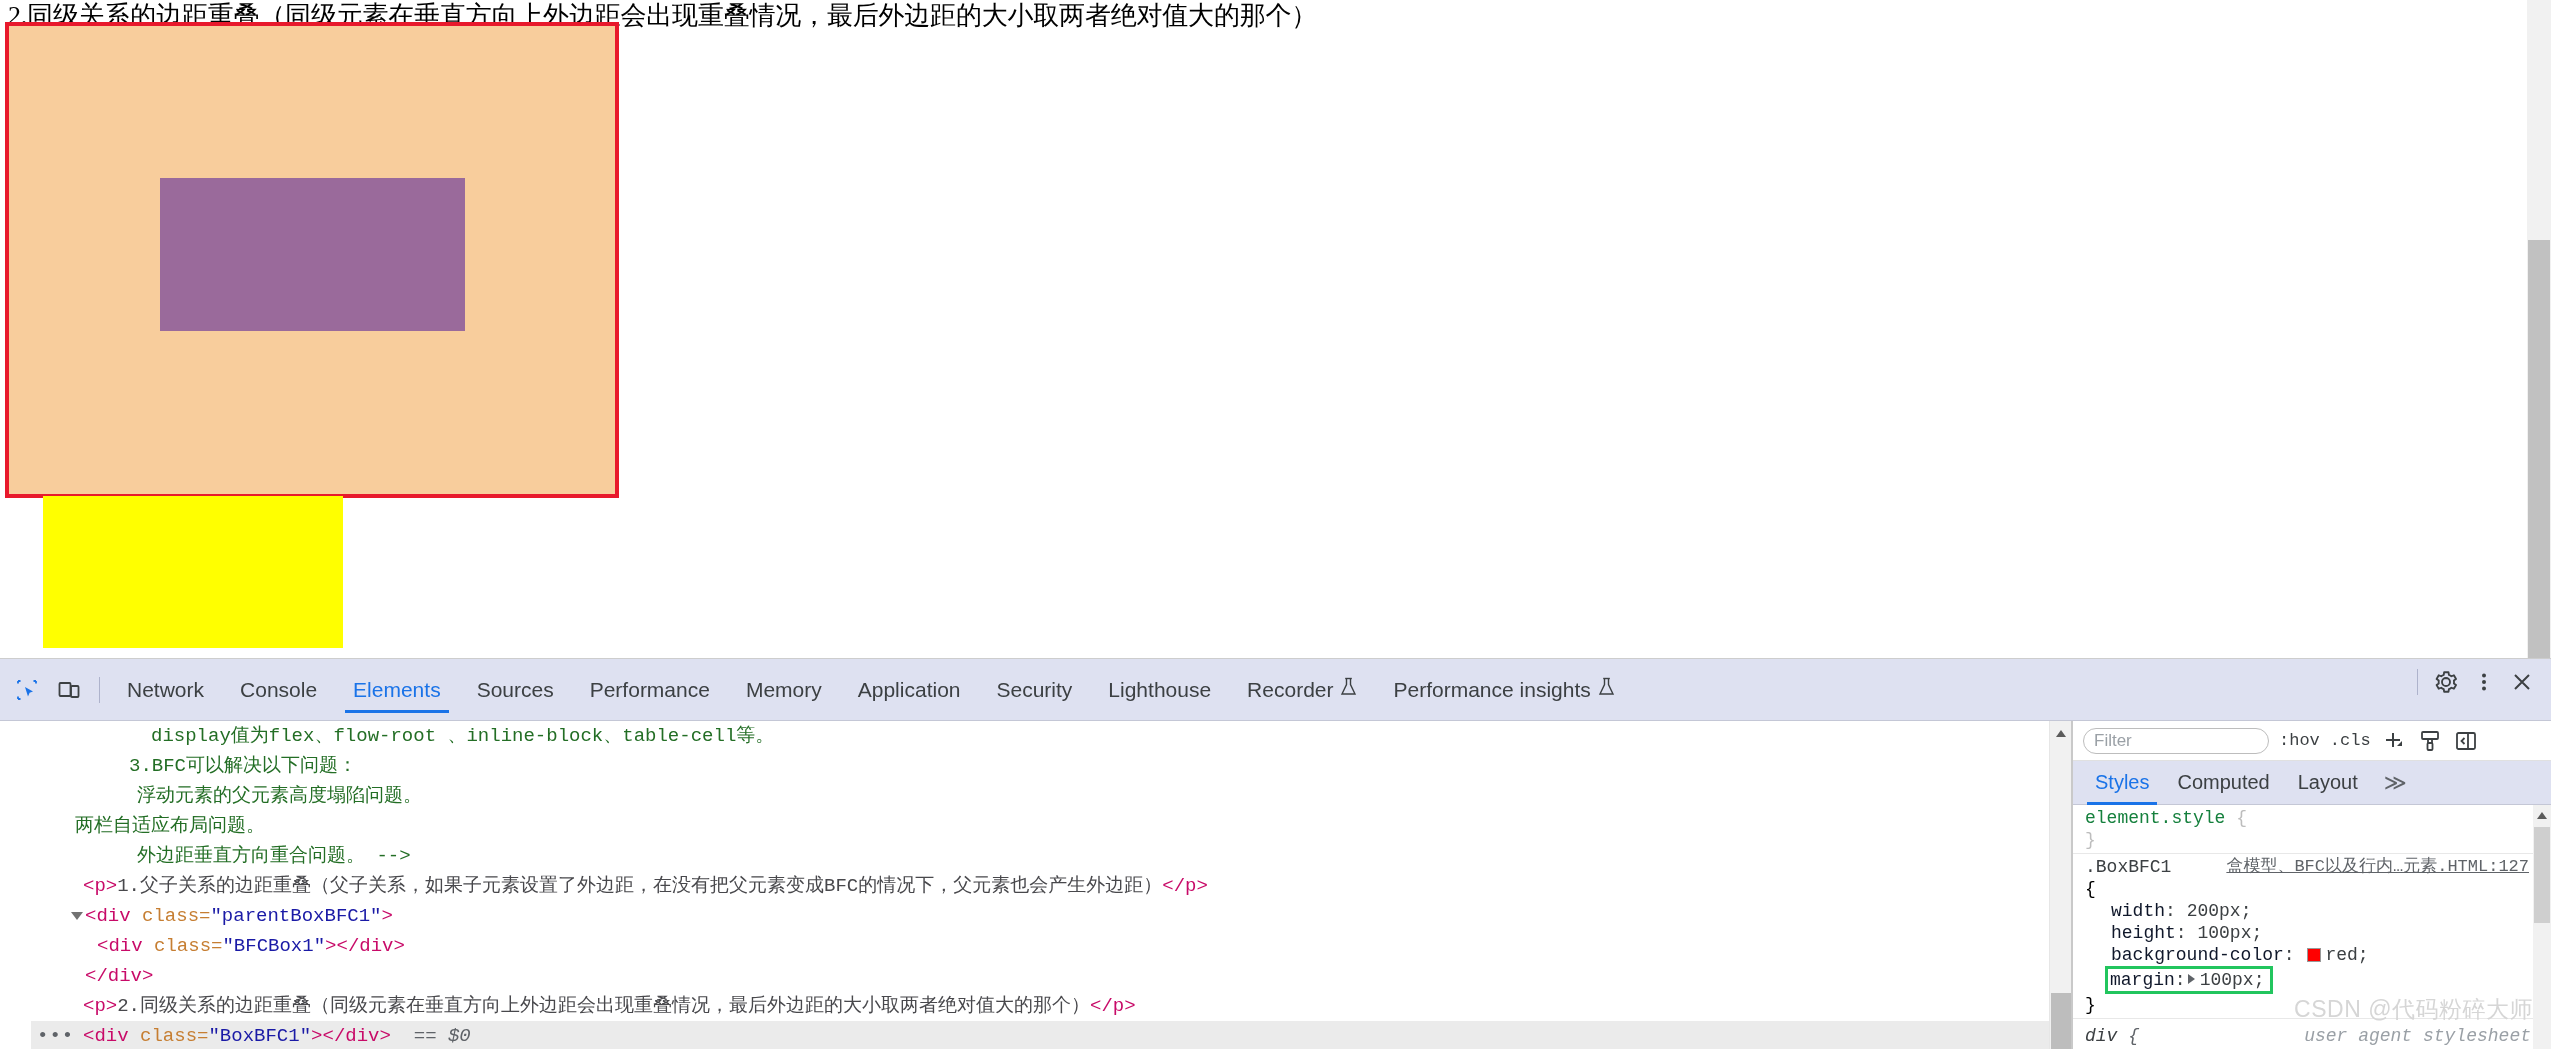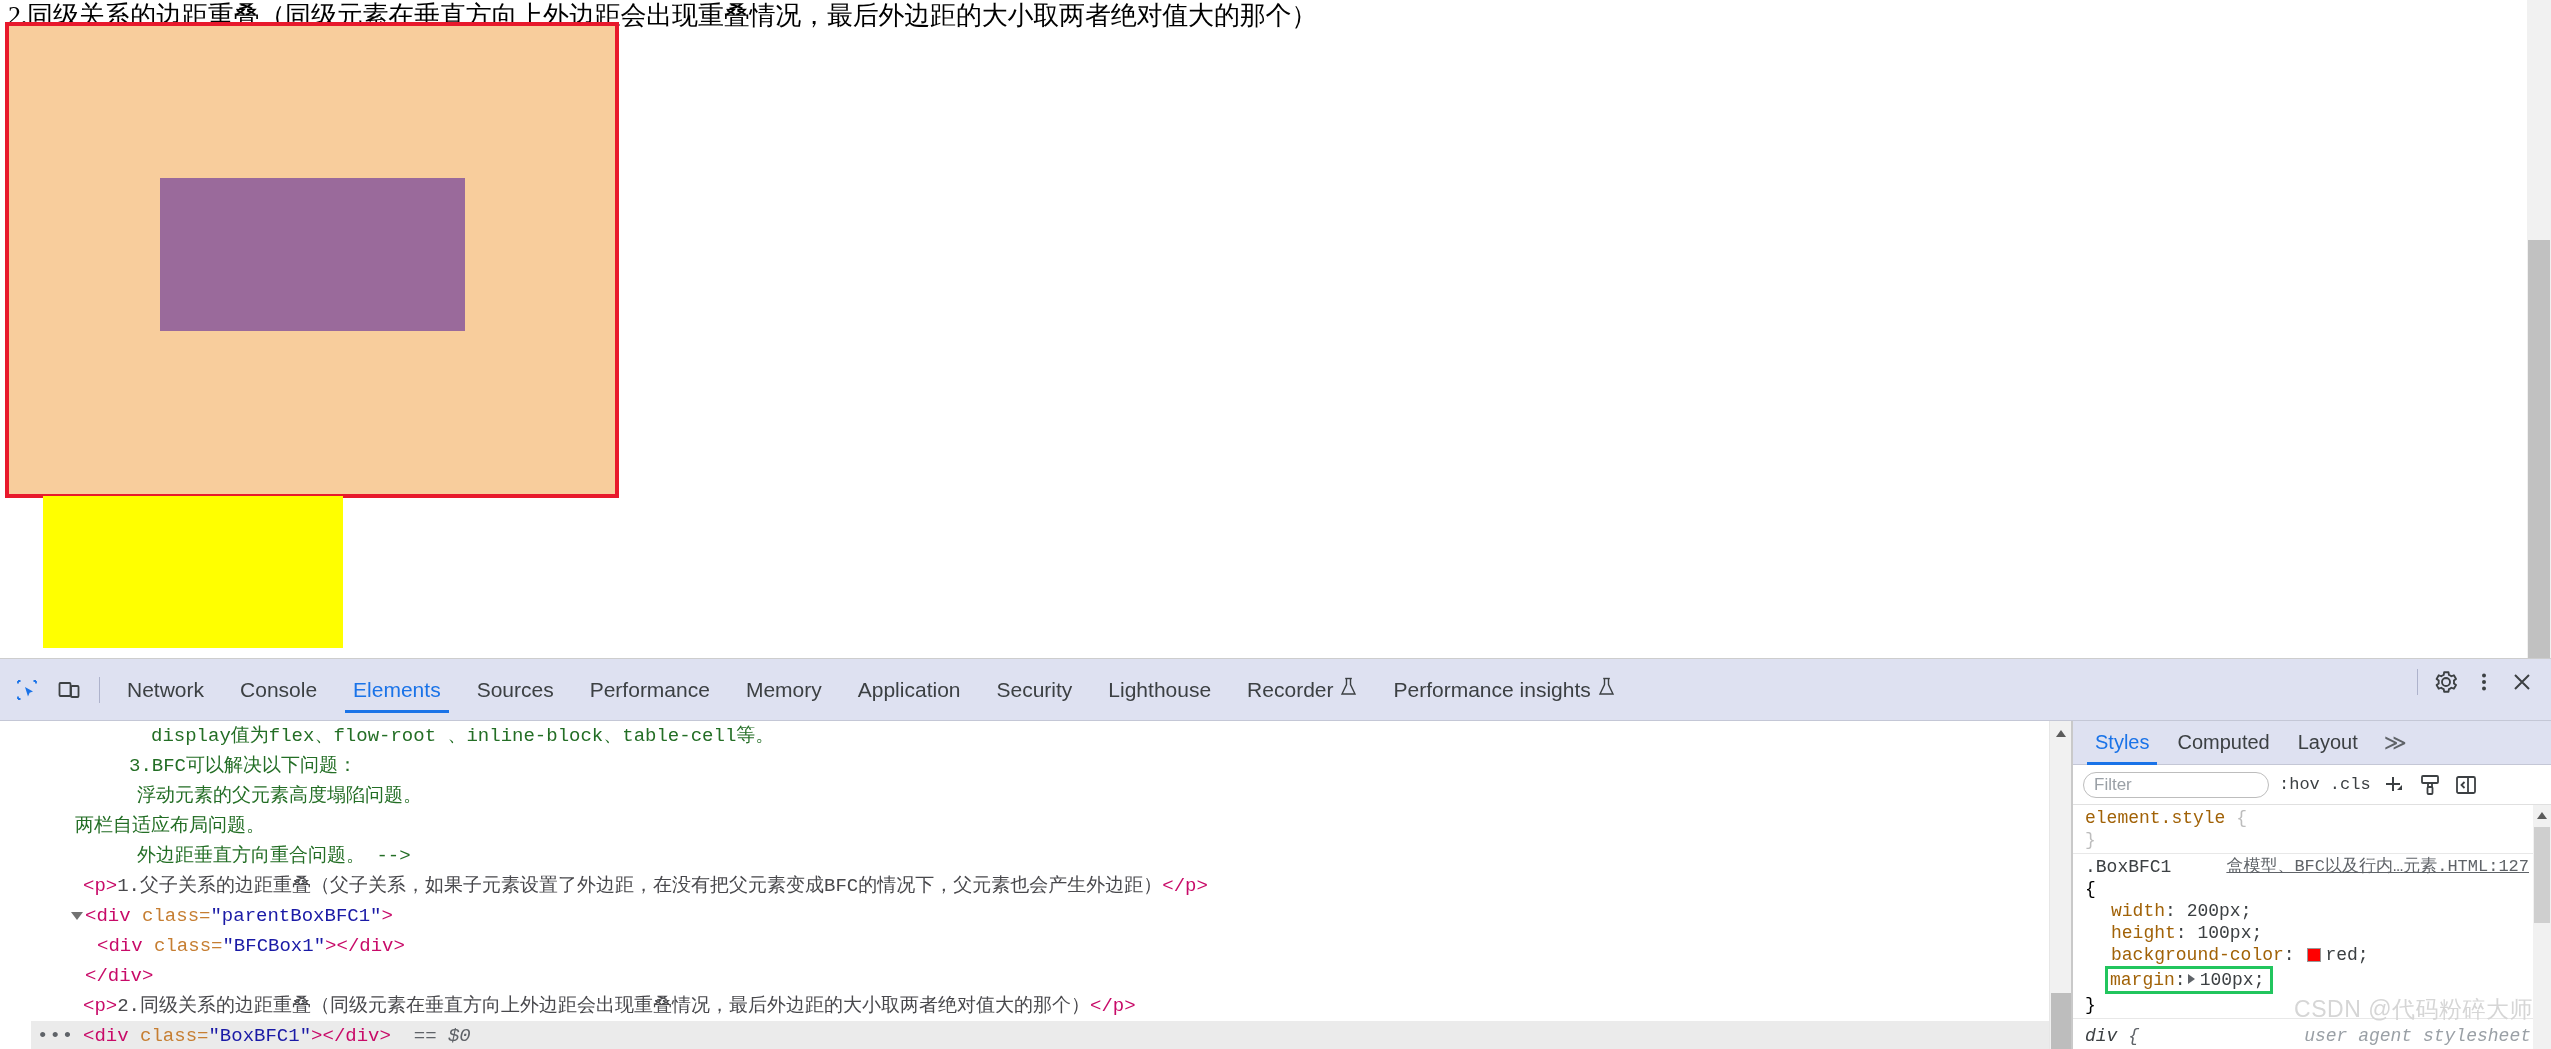--- a/index.html
+++ b/index.html
@@ -313,32 +313,32 @@
     height: 260px;
     font-family: "Liberation Mono", monospace;
     font-size: 18px;
     line-height: 22px;
     overflow: hidden;
   }
   .css-block { padding: 2px 0 2px 12px; position: relative; }
   .css-block.dim { color: #bdbdbd; }
   .css-sep { border-top: 1px solid #e8e8e8; }
   .sel-name { color: #3c4043; }
-  .sel-name.dim { color: #a16207; }
+  .sel-name.dim { color: #15803d; }
   .css-origin {
     position: absolute;
     right: 22px;
     top: 2px;
     color: #5f6368;
     text-decoration: underline;
     font-size: 17px;
     cursor: pointer;
     white-space: nowrap;
   }
-  .css-prop { color: #a16207; padding-left: 26px; }
+  .css-prop { color: #0f172a; padding-left: 26px; }
   .css-value { color: #3c4043; }
   .swatch {
     display: inline-block;
     width: 14px; height: 14px;
     background: #ff0000;
     border: 1px solid #999;
     vertical-align: -2px;
     margin: 0 4px 0 2px;
     cursor: pointer;
   }
@@ -570,63 +570,63 @@
 
       <div id="dom-scrollbar">
         <div id="dom-scroll-up"></div>
         <div id="dom-scroll-thumb"></div>
       </div>
     </div>
 
     <div id="dt-splitter"></div>
 
     <div id="styles-pane">
+
+      <div id="styles-filterbar">
+        <input id="styles-filter-input" type="text" placeholder="Filter" style="">
+        <span class="st-btn">:hov</span>
+        <span class="st-btn">.cls</span>
+
+        <span class="st-icon-btn">
+          <svg width="24" height="24" viewBox="0 0 24 24">
+            <path d="M11 4v14M4 11h14" stroke="#3c4043" stroke-width="2"></path>
+            <path d="M15 17l5 0 0 -5z" fill="#3c4043"></path>
+          </svg>
+        </span>
+
+        <span class="st-icon-btn">
+          <svg width="24" height="24" viewBox="0 0 24 24">
+            <rect x="4" y="3" width="16" height="7" rx="1" stroke="#3c4043" stroke-width="1.8" fill="none"></rect>
+            <rect x="10" y="10" width="4" height="4" stroke="#3c4043" stroke-width="1.8" fill="none"></rect>
+            <rect x="9.5" y="14" width="5" height="7" rx="1" stroke="#3c4043" stroke-width="1.8" fill="none"></rect>
+          </svg>
+        </span>
+
+        <span class="st-icon-btn">
+          <svg width="24" height="24" viewBox="0 0 24 24">
+            <rect x="3" y="4" width="18" height="16" rx="1.5" stroke="#3c4043" stroke-width="1.8" fill="none"></rect>
+            <path d="M14 4v16" stroke="#3c4043" stroke-width="1.8"></path>
+            <path d="M10.5 9l-3 3 3 3" stroke="#3c4043" stroke-width="1.8" fill="none"></path>
+          </svg>
+        </span>
+      </div>
 
       <div id="styles-tabbar">
         <div class="st-tab active">
           <span>Styles</span>
         </div>
         <div class="st-tab">
           <span>Computed</span>
         </div>
         <div class="st-tab">
           <span>Layout</span>
         </div>
         <div id="st-more">≫</div>
       </div>
 
-      <div id="styles-filterbar">
-        <input id="styles-filter-input" type="text" placeholder="Filter" style="">
-        <span class="st-btn">:hov</span>
-        <span class="st-btn">.cls</span>
-
-        <span class="st-icon-btn">
-          <svg width="24" height="24" viewBox="0 0 24 24">
-            <path d="M11 4v14M4 11h14" stroke="#3c4043" stroke-width="2"></path>
-            <path d="M15 17l5 0 0 -5z" fill="#3c4043"></path>
-          </svg>
-        </span>
-
-        <span class="st-icon-btn">
-          <svg width="24" height="24" viewBox="0 0 24 24">
-            <rect x="4" y="3" width="16" height="7" rx="1" stroke="#3c4043" stroke-width="1.8" fill="none"></rect>
-            <rect x="10" y="10" width="4" height="4" stroke="#3c4043" stroke-width="1.8" fill="none"></rect>
-            <rect x="9.5" y="14" width="5" height="7" rx="1" stroke="#3c4043" stroke-width="1.8" fill="none"></rect>
-          </svg>
-        </span>
-
-        <span class="st-icon-btn">
-          <svg width="24" height="24" viewBox="0 0 24 24">
-            <rect x="3" y="4" width="18" height="16" rx="1.5" stroke="#3c4043" stroke-width="1.8" fill="none"></rect>
-            <path d="M14 4v16" stroke="#3c4043" stroke-width="1.8"></path>
-            <path d="M10.5 9l-3 3 3 3" stroke="#3c4043" stroke-width="1.8" fill="none"></path>
-          </svg>
-        </span>
-      </div>
-
       <div id="styles-content">
 
         <div class="css-block dim">
           <span class="sel-name dim">element.style</span>
           <span> {</span>
           <div>}</div>
         </div>
 
         <div class="css-block css-sep">
           <span class="sel-name">.BoxBFC1</span>

